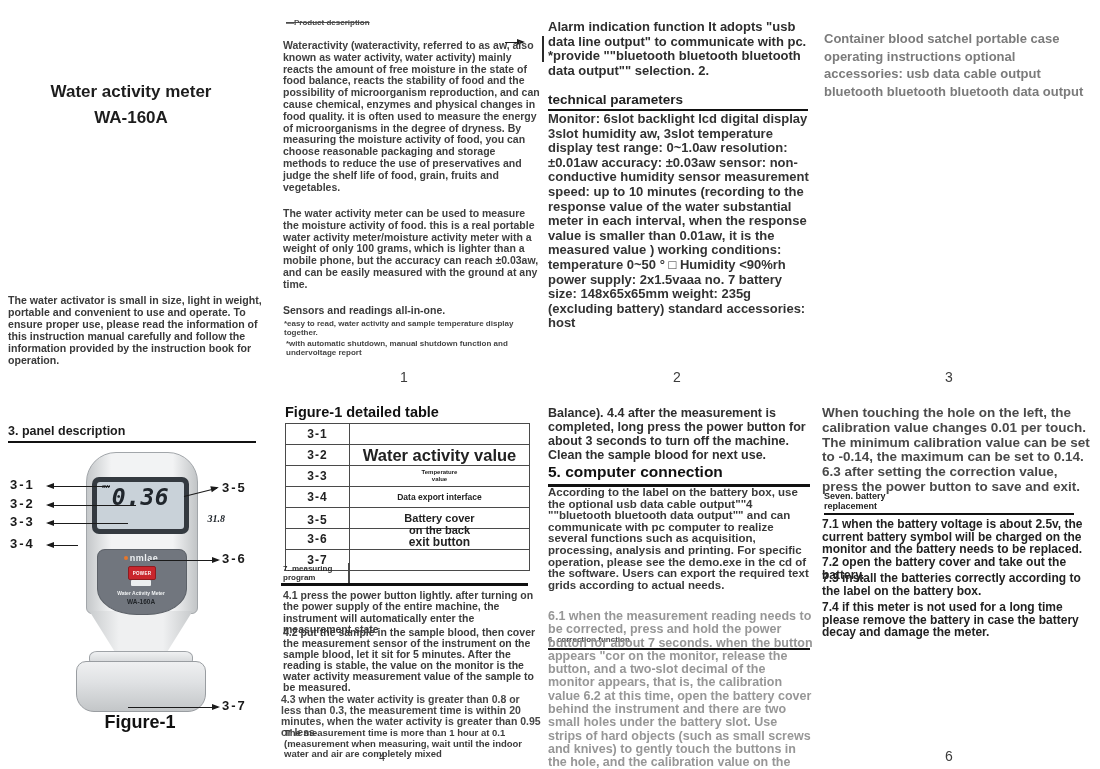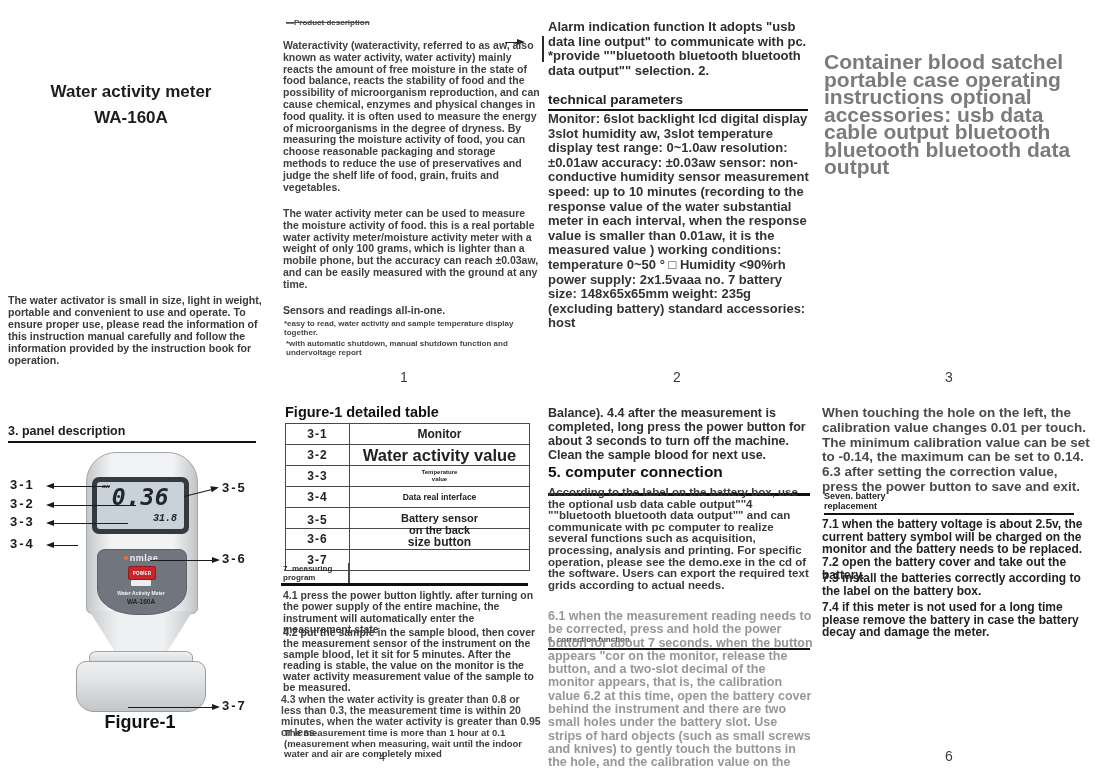--- a/index.html
+++ b/index.html
@@ -42,22 +42,22 @@
             background:linear-gradient(90deg,#c5c8ca,#eff0f1 30%,#eff0f1 70%,#c2c5c7);"></div>
 <div class="dev" style="left:89px;top:651px;width:102px;height:13px;border-radius:8px/6px;
             background:linear-gradient(#f0f1f2,#cfd2d4);border:1px solid #9fa3a7;"></div>
 <div class="dev" style="left:76px;top:661px;width:128px;height:49px;border-radius:10px 10px 18px 18px;
             background:linear-gradient(#eff0f1 0%,#e0e2e4 40%,#c3c6c8);border:1px solid #999da1;"></div>
 <div class="dev" style="left:92px;top:477px;width:97px;height:57px;background:#343a40;border-radius:7px;"></div>
 <div class="dev" style="left:97px;top:482px;width:87px;height:47px;background:#c9d2d9;border-radius:3px;"></div>
 <div class="dev b" style="left:102px;top:483px;font-size:6px;color:#2b3036;">aw</div>
 <div class="dev b" style="left:97px;top:484px;width:87px;text-align:center;font-family:'DejaVu Sans Mono',monospace;
             font-style:italic;font-size:23px;color:#20262c;letter-spacing:0.5px;">0.36</div>
-<div class="dev b" style="left:97px;top:513px;width:80px;text-align:right;font-family:Liberation Mono, monospace;
-            font-style:italic;font-size:10px;color:#20262c;">31.8</div>
+<div class="dev b" style="left:97px;top:513px;width:80px;text-align:right;font-family:Liberation Serif, serif;
+            font-style:italic;font-size:10px;color:#20262c;padding-left:48px;">31.8</div>
 <div class="dev" style="left:97px;top:549px;width:88px;height:64px;background:#71767e;border:1px solid #5c6168;
             border-radius:8px 8px 40px 40px / 8px 8px 26px 26px;"></div>
 <div class="dev" style="left:97px;top:553px;width:88px;display:flex;align-items:center;justify-content:center;gap:2px;">
   <span style="width:4px;height:4px;border-radius:50%;background:#e8762a;display:inline-block;"></span>
   <span class="b" style="font-size:9px;color:#edf0f2;letter-spacing:0.5px;">nmlae</span>
 </div>
 <div class="dev b" style="left:128px;top:566px;width:26px;height:12px;background:#c9262c;border:1px solid #8e1b1f;border-radius:2px;
             color:#fff;font-size:4.5px;display:flex;align-items:center;justify-content:center;letter-spacing:0.3px;">POWER</div>
 <div class="dev" style="left:131px;top:580px;width:20px;height:6px;background:#eceff0;border-radius:1px;"></div>
 <div class="dev b" style="left:97px;top:590px;width:88px;text-align:center;font-size:5px;color:#f0f2f3;">Water Activity Meter</div>
@@ -90,43 +90,42 @@
 <div class="abs b" style="left:283px;top:208px;width:258px;font-size:10.5px;line-height:11.8px;color:#3f3f3f;">The water activity meter can be used to measure the moisture activity of food. this is a real portable water activity meter/moisture activity meter with a weight of only 100 grams, which is lighter than a mobile phone, but the accuracy can reach ±0.03aw, and can be easily measured with the ground at any time.</div>
 <div class="abs b" style="left:283px;top:304px;width:258px;font-size:10.5px;color:#3a3a3a;">Sensors and readings all-in-one.</div>
 <div class="abs b" style="left:284px;top:319px;width:240px;font-size:8px;line-height:9px;color:#454545;">*easy to read, water activity and sample temperature display together.</div>
 <div class="abs b" style="left:286px;top:339px;width:258px;font-size:8px;color:#454545;">*with automatic shutdown, manual shutdown function and undervoltage report</div>
 <div class="pagenum" style="left:400px;top:369px;">1</div>
 
 <div class="abs b" style="left:285px;top:404px;font-size:14.5px;color:#111;">Figure-1 detailed table</div>
 <div class="ftable">
   <div class="trow">
     <div class="tcell" style="font-size:12px;letter-spacing:1px;">3-1</div>
-    <div class="tcell val" style="font-size:12px;">Monitor</div>
   </div>
   <div class="trow">
     <div class="tcell" style="font-size:12px;letter-spacing:1px;">3-2</div>
     <div class="tcell val" style="font-size:16.5px;">Water activity value</div>
   </div>
   <div class="trow">
     <div class="tcell" style="font-size:12px;letter-spacing:1px;">3-3</div>
     <div class="tcell val pre" style="font-size:6px;line-height:1.15;">Temperature
 value</div>
   </div>
   <div class="trow">
     <div class="tcell" style="font-size:12px;letter-spacing:1px;">3-4</div>
-    <div class="tcell val" style="font-size:8.5px;">Data real interface</div>
+    <div class="tcell val" style="font-size:8.5px;">Data export interface</div>
   </div>
   <div class="trow">
     <div class="tcell" style="font-size:12px;letter-spacing:1px;">3-5</div>
-    <div class="tcell val pre" style="font-size:11px;line-height:1.1;position:relative;top:4px;">Battery sensor
+    <div class="tcell val pre" style="font-size:11px;line-height:1.1;position:relative;top:4px;">Battery cover
 on the back</div>
   </div>
   <div class="trow">
     <div class="tcell" style="font-size:12px;letter-spacing:1px;">3-6</div>
-    <div class="tcell val" style="font-size:12px;align-items:flex-end;">size button</div>
+    <div class="tcell val" style="font-size:12px;align-items:flex-end;">exit button</div>
   </div>
   <div class="trow">
     <div class="tcell" style="font-size:12px;letter-spacing:1px;">3-7</div>
   </div>
 </div>
 
 <div class="abs b pre" style="left:283px;top:564px;font-size:8px;line-height:9px;color:#2e2e2e;">7. measuring
 program</div>
 <div class="abs" style="left:348px;top:563px;width:1.5px;height:21px;background:#4a4a4a;"></div>
 <div class="rule" style="left:281px;top:583px;width:247px;height:2.5px;"></div>
@@ -136,26 +135,26 @@
 <div class="abs b" style="left:281px;top:694px;width:260px;font-size:10.5px;line-height:11px;color:#474747;">4.3 when the water activity is greater than 0.8 or less than 0.3, the measurement time is within 20 minutes, when the water activity is greater than 0.95 or less</div>
 <div class="abs b" style="left:284px;top:728px;width:250px;font-size:9.5px;line-height:10.5px;color:#3c3c3c;">The measurement time is more than 1 hour at 0.1 (measurement when measuring, wait until the indoor water and air are completely mixed</div>
 <div class="pagenum" style="left:379px;top:751px;font-size:11px;">4</div>
 
 <div class="abs b" style="left:548px;top:20px;width:260px;font-size:13px;line-height:14.5px;color:#2e2e2e;">Alarm indication function It adopts "usb data line output" to communicate with pc. *provide ""bluetooth bluetooth bluetooth data output"" selection. 2.</div>
 <div class="abs b" style="left:548px;top:92px;width:260px;font-size:13.5px;color:#222;border-bottom:2.5px solid #111;padding-bottom:2px;">technical parameters</div>
 <div class="abs b" style="left:548px;top:112px;width:262px;font-size:13px;line-height:14.6px;color:#333;">Monitor: 6slot backlight lcd digital display 3slot humidity aw, 3slot temperature display test range: 0~1.0aw resolution: ±0.01aw accuracy: ±0.03aw sensor: non-conductive humidity sensor measurement speed: up to 10 minutes (recording to the response value of the water substantial meter in each interval, when the response value is smaller than 0.01aw, it is the measured value ) working conditions: temperature 0~50 ° □ Humidity &lt;90%rh power supply: 2x1.5vaaa no. 7 battery size: 148x65x65mm weight: 235g (excluding battery) standard accessories: host</div>
 <div class="pagenum" style="left:673px;top:369px;">2</div>
 
 <div class="abs b" style="left:548px;top:406px;width:262px;font-size:12.5px;line-height:14px;color:#2f2f2f;">Balance). 4.4 after the measurement is completed, long press the power button for about 3 seconds to turn off the machine. Clean the sample blood for next use.</div>
-<div class="abs b" style="left:548px;top:463px;width:262px;font-size:15.5px;color:#111;border-bottom:3px solid #111;padding-bottom:12px;">5. computer connection</div>
+<div class="abs b" style="left:548px;top:463px;width:262px;font-size:15.5px;color:#111;border-bottom:3px solid #111;padding-bottom:3px;">5. computer connection</div>
 <div class="abs b" style="left:548px;top:487px;width:264px;font-size:11.5px;line-height:11.6px;color:#3a3a3a;">According to the label on the battery box, use the optional usb data cable output""4 ""bluetooth bluetooth data output"" and can communicate with pc computer to realize several functions such as acquisition, processing, analysis and printing. For specific operation, please see the demo.exe in the cd of the software. Users can export the required text grids according to actual needs.</div>
 <div class="abs b" style="left:548px;top:594px;width:262px;font-size:8px;color:#4a4a4a;border-bottom:2.5px solid #111;padding-bottom:4px;margin-top:41px;">6. correction function</div>
 <div class="abs b" style="left:548px;top:610px;width:266px;font-size:12.5px;line-height:13.3px;color:#979797;">6.1 when the measurement reading needs to be corrected, press and hold the power button for about 7 seconds. when the button appears "cor on the monitor, release the button, and a two-slot decimal of the monitor appears, that is, the calibration value 6.2 at this time, open the battery cover behind the instrument and there are two small holes under the battery slot. Use strips of hard objects (such as small screws and knives) to gently touch the buttons in the hole, and the calibration value on the monitor will increase or decrease (increase when touching the hole on the right, 5</div>
 
-<div class="abs b" style="left:824px;top:30px;width:268px;font-size:21px;line-height:17.5px;color:#7b7b7b;margin-top:23px;">Container blood satchel portable case operating instructions optional accessories: usb data cable output bluetooth bluetooth bluetooth data output</div>
+<div class="abs b" style="left:824px;top:30px;width:268px;font-size:13px;line-height:17.5px;color:#7b7b7b;">Container blood satchel portable case operating instructions optional accessories: usb data cable output bluetooth bluetooth bluetooth data output</div>
 <div class="pagenum" style="left:945px;top:369px;">3</div>
 
 <div class="abs b" style="left:822px;top:406px;width:274px;font-size:13.5px;line-height:14.8px;color:#4a4a4a;">When touching the hole on the left, the calibration value changes 0.01 per touch. The minimum calibration value can be set to -0.14, the maximum can be set to 0.14. 6.3 after setting the correction value, press the power button to save and exit.</div>
 <div class="abs b pre" style="left:824px;top:491px;width:250px;font-size:9px;line-height:10px;color:#222;border-bottom:2px solid #111;padding-bottom:2px;">Seven. battery
 replacement</div>
 <div class="abs b" style="left:822px;top:518px;width:276px;font-size:12px;line-height:12.7px;color:#222;">7.1 when the battery voltage is about 2.5v, the current battery symbol will be charged on the monitor and the battery needs to be replaced. 7.2 open the battery cover and take out the battery.</div>
 <div class="abs b" style="left:822px;top:572px;width:276px;font-size:12px;line-height:12.7px;color:#222;">7.3 install the batteries correctly according to the label on the battery box.</div>
 <div class="abs b" style="left:822px;top:601px;width:276px;font-size:12px;line-height:12.7px;color:#222;">7.4 if this meter is not used for a long time please remove the battery in case the battery decay and damage the meter.</div>
 <div class="pagenum" style="left:945px;top:748px;">6</div>
 

